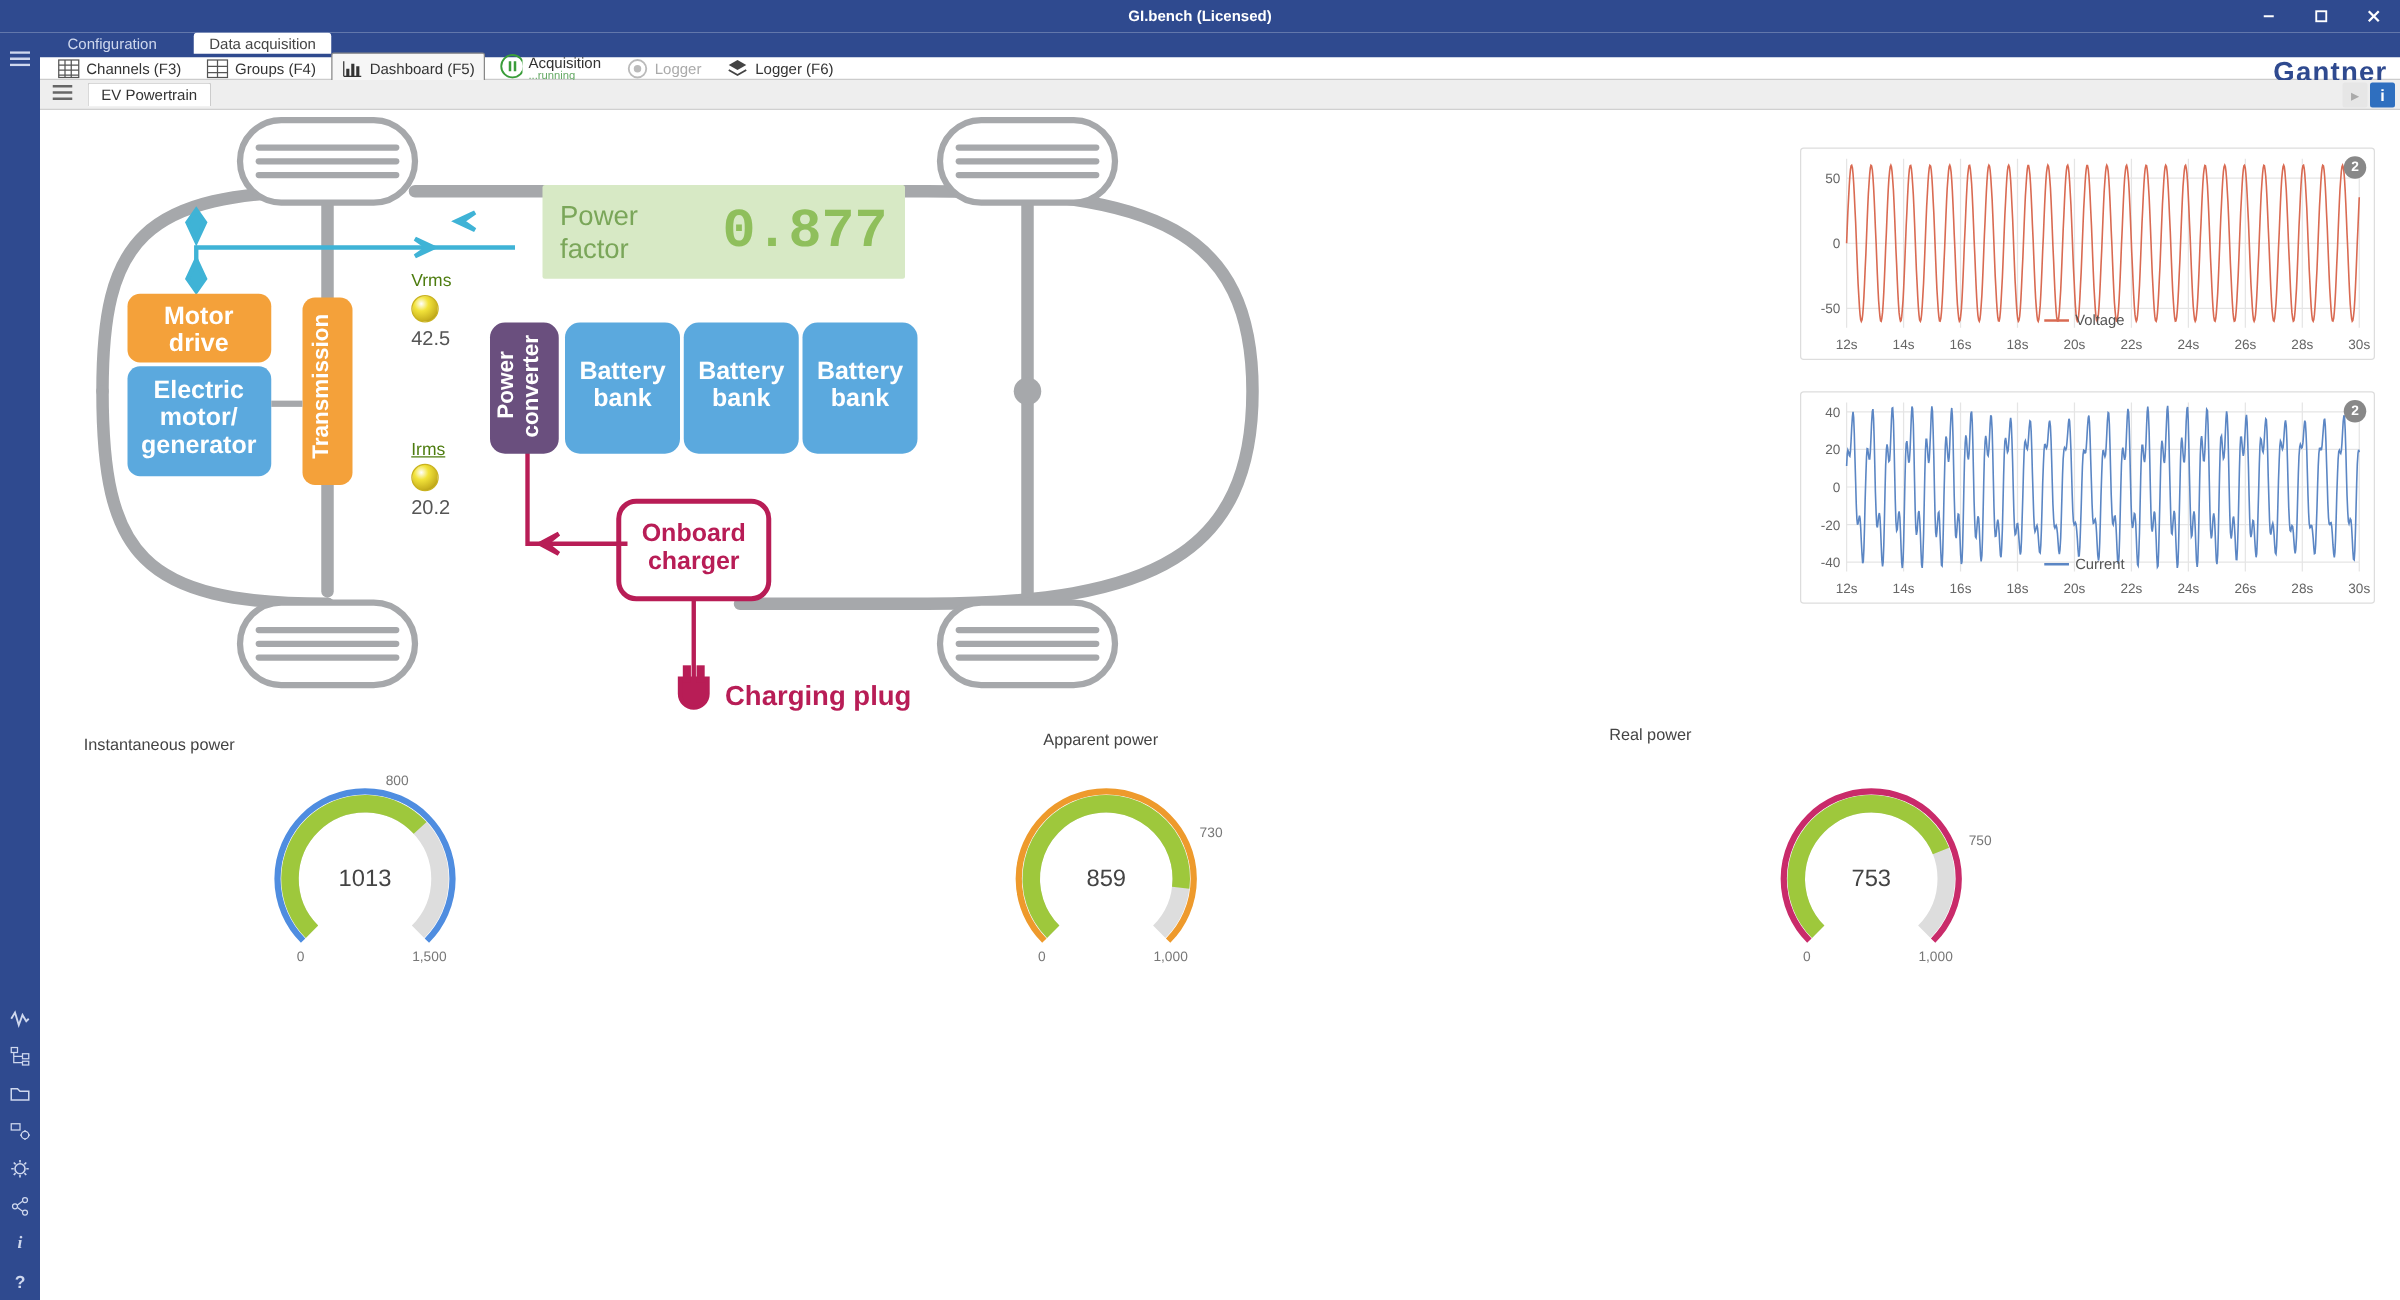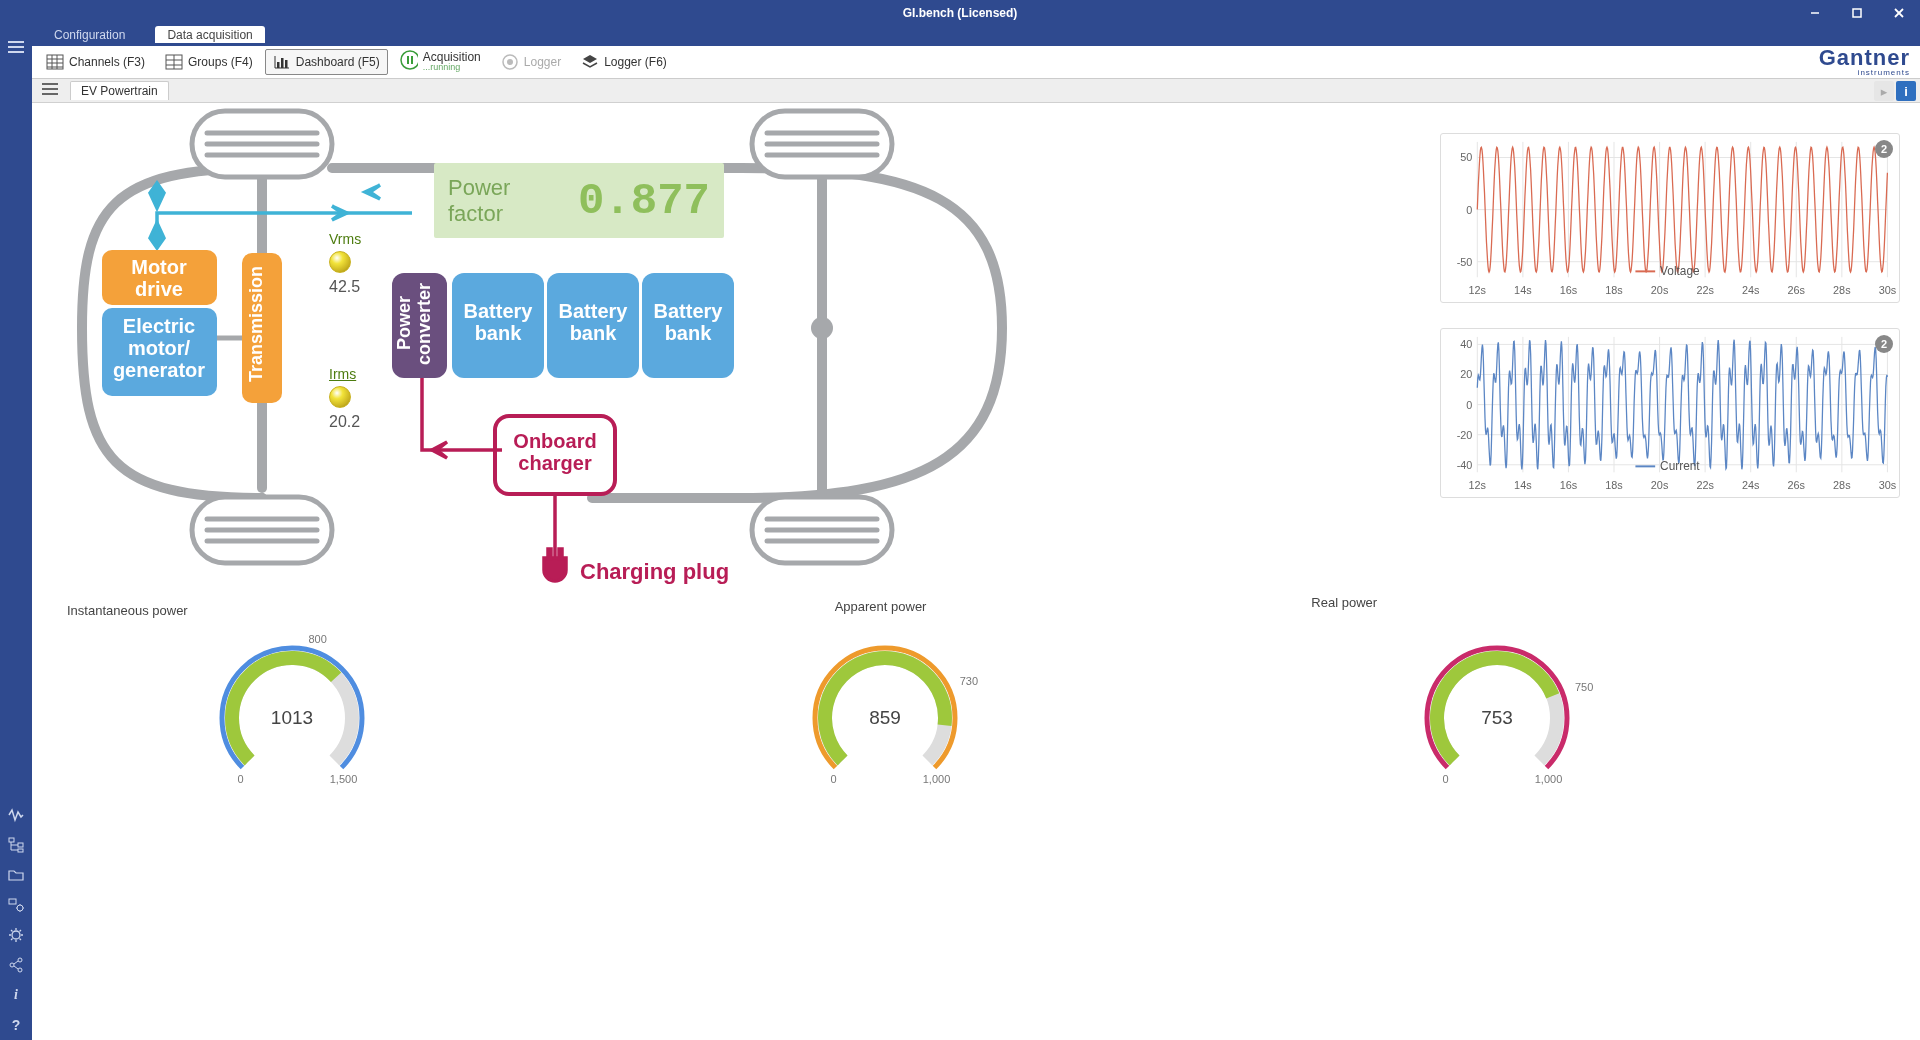--- a/index.html
+++ b/index.html
@@ -19,21 +19,21 @@
 .leftrail .spacer { flex: 1; }
 .leftrail .icn { height: 30px; display: flex; align-items: center; justify-content: center; cursor: pointer; font-size: 14px; }
 
 .work { flex: 1; display: flex; flex-direction: column; min-width: 0; }
 
 .tabstrip { height: 20px; background: #2f4a8f; display: flex; align-items: flex-start; padding-left: 10px; gap: 18px; }
 .tabstrip .tab { padding: 2px 12px 1px; font-size: 12px; border-radius: 3px 3px 0 0; cursor: pointer; }
 .tabstrip .tab.inactive { color: #cfd8ee; }
 .tabstrip .tab.active { background: #fff; color: #444; }
 
-.toolbar { height: 33px; background: #fff; border-bottom: 1px solid #ccc; display: flex; align-items: center; padding: 0 6px; gap: 4px; position:relative; }
+.toolbar { height: 18px; background: #fff; border-bottom: 1px solid #ccc; display: flex; align-items: center; padding: 0 6px; gap: 4px; position:relative; }
 .tbtn { display: flex; align-items: center; gap: 5px; padding: 3px 7px; font-size: 12px; color: #333; cursor: pointer; border: 1px solid transparent; border-radius: 2px; }
 .tbtn.active { border-color: #888; background: #f6f6f6; }
 .tbtn.disabled { color: #aaa; }
 .tbtn-ico { width: 18px; height: 18px; display:flex; align-items:center; justify-content:center; }
 .tbtn-ico svg { display:block; }
 .acq-sub { font-size: 9px; color: #6a6; margin-top:-2px; }
 
 .brand { position:absolute; right:10px; top:2px; text-align:right; }
 .brand .g { font-size: 22px; font-weight: 700; color: #2f4a8f; letter-spacing: 1px; line-height: 20px;}
 .brand .sub { font-size: 8px; color: #2f4a8f; letter-spacing: 1px; text-transform: lowercase; }
@@ -453,21 +453,21 @@
               <path d="M 60.50252531694168 149.49747468305833 A 70 70 0 1 1 159.49747468305833 149.49747468305833" fill="none" stroke="#ee9a2c" stroke-width="5" stroke-linecap="butt"></path>
               <path d="M 67.57359312880715 142.42640687119285 A 60 60 0 1 1 152.42640687119285 142.42640687119285" fill="none" stroke="#ddd" stroke-width="14" stroke-linecap="butt"></path>
               <path d="M 67.57359312880715 142.42640687119285 A 60 60 0 1 1 169.56165814073444 107.23939773228986" fill="none" stroke="#9ec83c" stroke-width="14" stroke-linecap="butt"></path>
               <text x="184.70125040709547" y="66.56561485915412" font-size="11" fill="#777">730</text>
               <text x="110" y="106" text-anchor="middle" font-size="19" fill="#444">859</text>
               <text x="58.50252531694168" y="165.49747468305833" font-size="11" fill="#777" text-anchor="middle">0</text>
               <text x="161.49747468305833" y="165.49747468305833" font-size="11" fill="#777" text-anchor="middle">1,000</text>
             </svg>
         </div>
         <div class="gpanel">
-          <h4 style="left:0;top:-8px;margin-left:24px;">Real power</h4>
+          <h4 style="left:0;top:-8px;">Real power</h4>
           <svg id="g3" width="220" height="170" style="left:100px;top:15px;">
               <path d="M 60.50252531694168 149.49747468305833 A 70 70 0 1 1 159.49747468305833 149.49747468305833" fill="none" stroke="#c92b6a" stroke-width="5" stroke-linecap="butt"></path>
               <path d="M 67.57359312880715 142.42640687119285 A 60 60 0 1 1 152.42640687119285 142.42640687119285" fill="none" stroke="#ddd" stroke-width="14" stroke-linecap="butt"></path>
               <path d="M 67.57359312880715 142.42640687119285 A 60 60 0 1 1 165.7518254219216 77.82492475495118" fill="none" stroke="#9ec83c" stroke-width="14" stroke-linecap="butt"></path>
               <text x="187.9103626009029" y="73.38532541079277" font-size="11" fill="#777">750</text>
               <text x="110" y="106" text-anchor="middle" font-size="19" fill="#444">753</text>
               <text x="58.50252531694168" y="165.49747468305833" font-size="11" fill="#777" text-anchor="middle">0</text>
               <text x="161.49747468305833" y="165.49747468305833" font-size="11" fill="#777" text-anchor="middle">1,000</text>
             </svg>
         </div>

